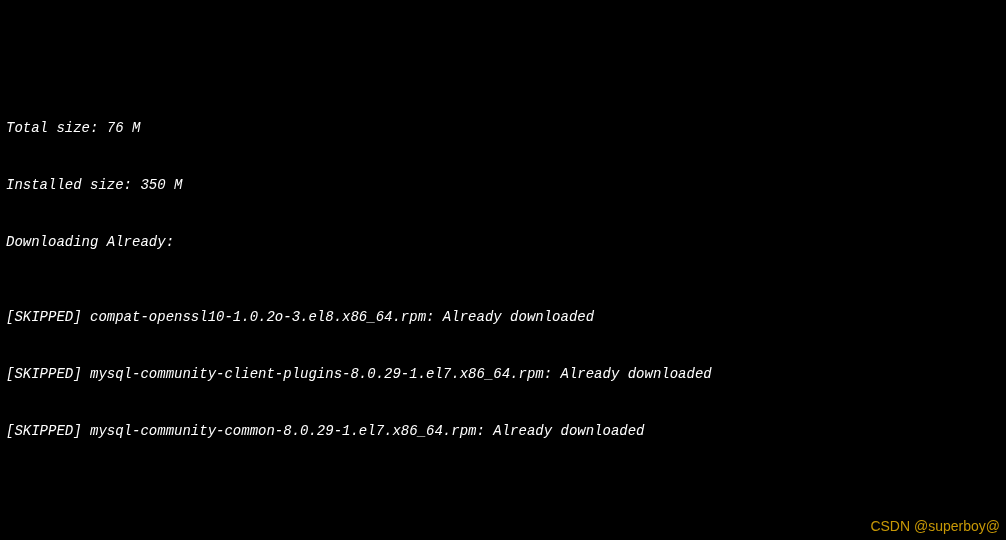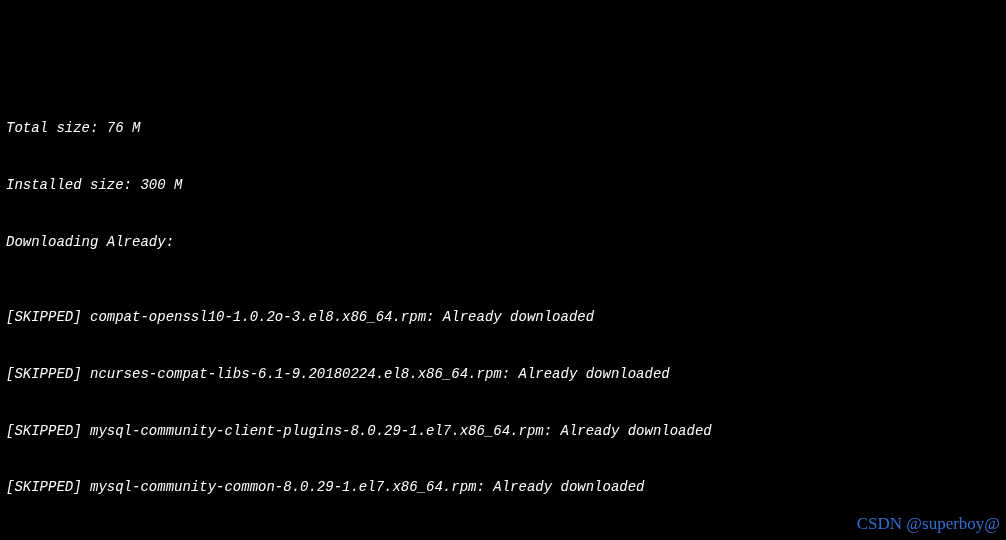--- a/index.html
+++ b/index.html
@@ -22,38 +22,37 @@
       word-break: break-all;
     }
     .term-line {
       white-space: pre;
       font-style: italic;
     }
     .watermark {
       position: absolute;
       right: 6px;
       bottom: 4px;
-      color: #3b82f6;
-      font-family: Liberation Serif, serif;
-      font-size: 17px;
+      color: #eab308;
+      font-family: Liberation Sans, sans-serif;
+      font-size: 14px;
       opacity: 0.85;
     }
   </style>
 </head>
 <body>
 
 
 
 <div>
   <div class="term-line">Total size: 76 M</div>
-  <div class="term-line">Installed size: 300 M</div>
+  <div class="term-line">Installed size: 350 M</div>
   <div class="term-line">Downloading Already:</div>
 
   <div class="term-line">[SKIPPED] compat-openssl10-1.0.2o-3.el8.x86_64.rpm: Already downloaded</div>
-  <div class="term-line">[SKIPPED] ncurses-compat-libs-6.1-9.20180224.el8.x86_64.rpm: Already downloaded</div>
   <div class="term-line">[SKIPPED] mysql-community-client-plugins-8.0.29-1.el7.x86_64.rpm: Already downloaded</div>
   <div class="term-line">[SKIPPED] mysql-community-common-8.0.29-1.el7.x86_64.rpm: Already downloaded</div>
   
   
   
 
   
 
   
 

